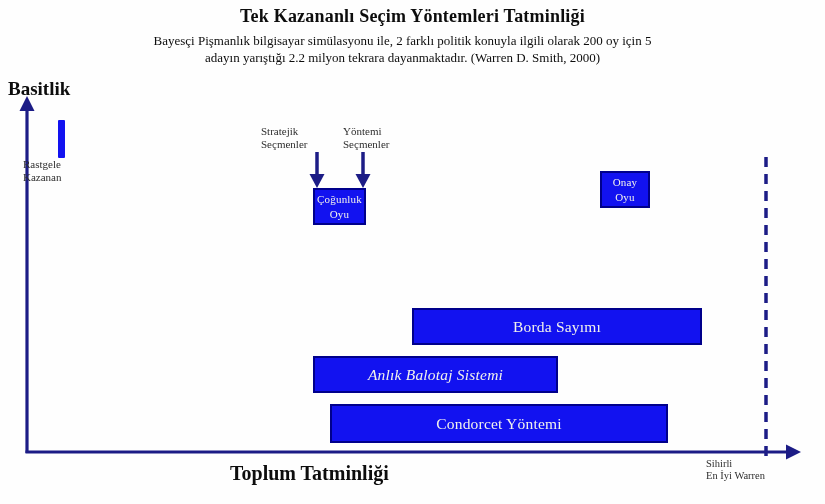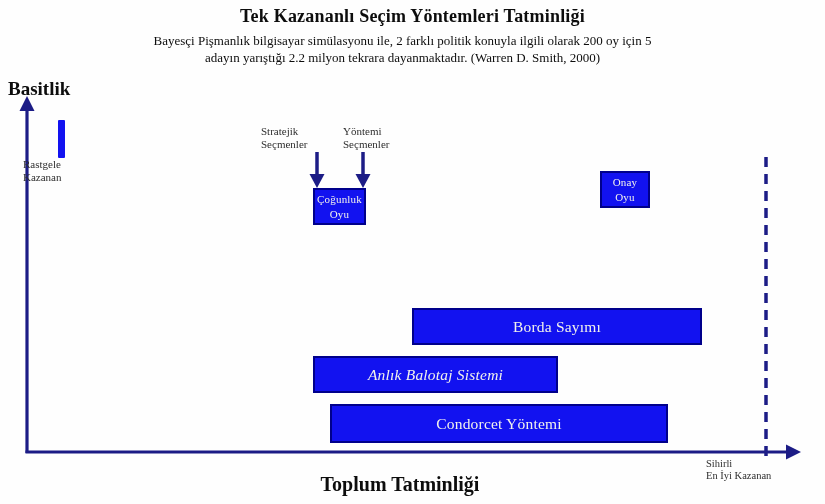--- a/index.html
+++ b/index.html
@@ -13,22 +13,22 @@
   }
   .subtitle{
     position:absolute;top:33px;left:0;width:805px;text-align:center;
     font-size:13px;color:var(--title-text);line-height:1.3;
   }
   .subtitle span{display:block;}
   .y-label{
     position:absolute;left:8px;top:78px;font-size:19px;font-weight:bold;color:var(--title-text);
   }
   .x-label{
-    position:absolute;left:230px;top:462px;width:340px;text-align:center;
-    font-size:20px;font-weight:bold;color:var(--title-text);margin-top:11px;
+    position:absolute;left:230px;top:462px;width:340px;text-align:left;
+    font-size:20px;font-weight:bold;color:var(--title-text);
   }
   .ann{position:absolute;text-align:left;font-size:11px;color:var(--annotation-text);line-height:1.18;}
   .ann span{display:block;}
   .random-label{left:23px;top:158px;width:74px;}
   .strategic-label{left:261px;top:125px;width:78px;}
   .honest-label{left:343px;top:125px;width:78px;}
   .magic-label{left:706px;top:458px;width:120px;font-size:10.5px;}
   .axes{position:absolute;left:0;top:0;}
   .axis-stroke{stroke:var(--axis);}
   .axis-fill{fill:var(--axis);}
@@ -105,16 +105,16 @@
       </div>
       <div class="method-bar" style="left: 330px; top: 404px; width: 338px; height: 39px;">
         <span>Condorcet Yöntemi</span>
       </div>
     </div>
 
   <div class="x-label">Toplum Tatminliği</div>
 
   <div class="ann magic-label">
     <span>Sihirli</span>
-    <span>En İyi Kazanan</span>
+    <span>En İyi Warren</span>
   </div>
 
 </div>
 
 </body></html>

